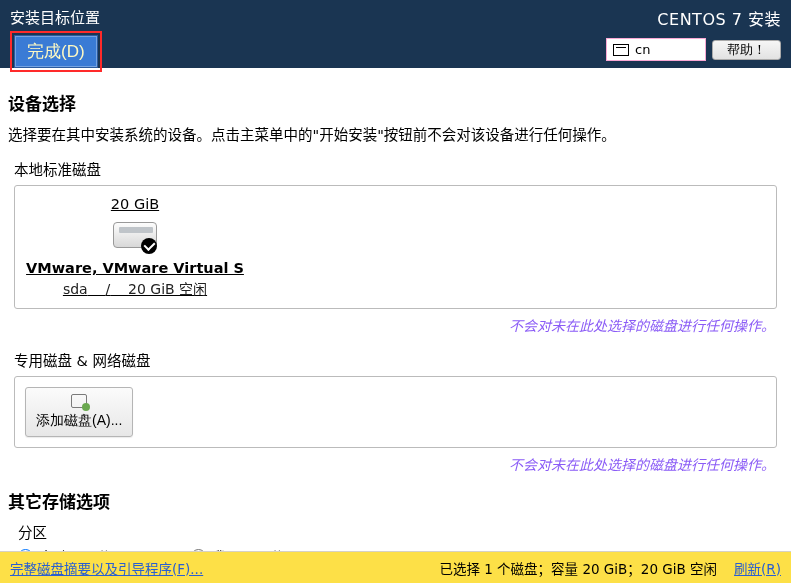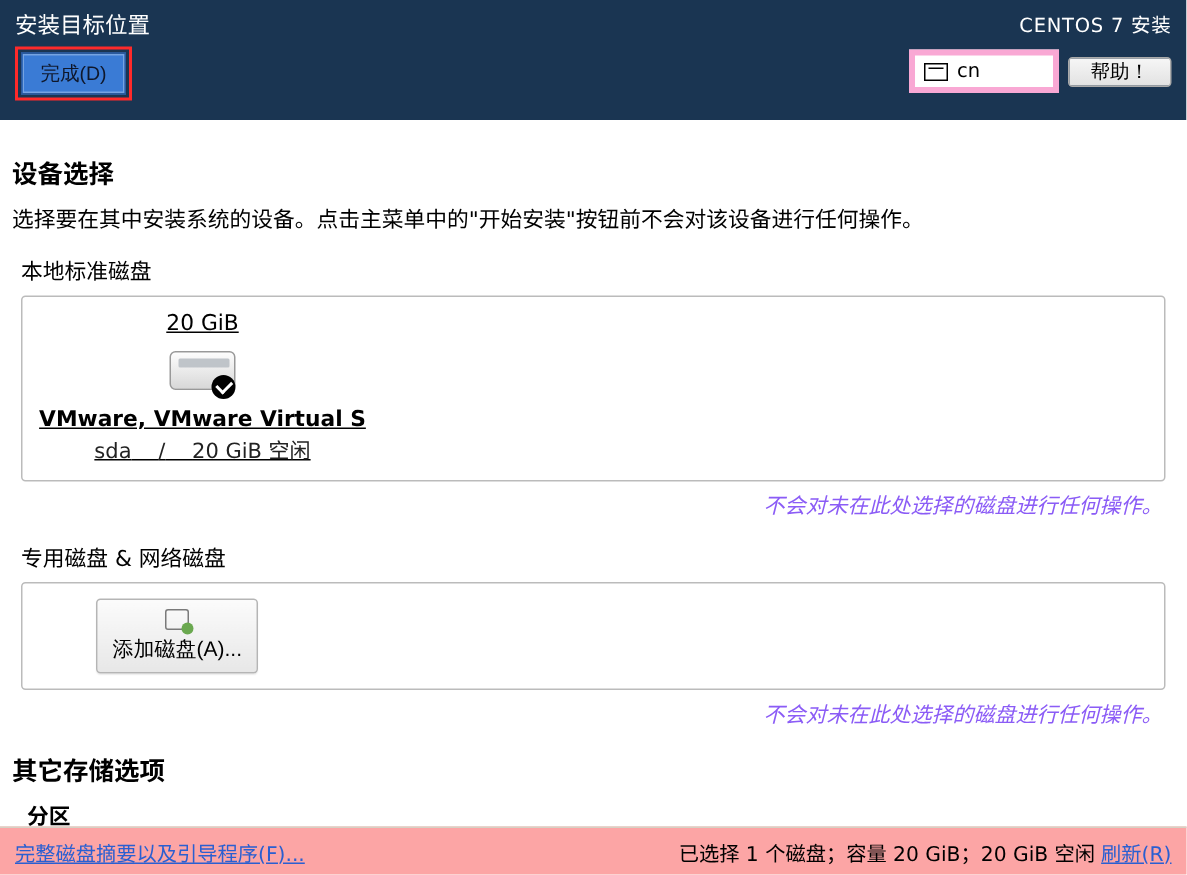--- a/index.html
+++ b/index.html
@@ -1,53 +1,53 @@
 <!DOCTYPE html>
 <html><head>
 <meta charset="utf-8">
 <style>
   * { box-sizing: border-box; margin: 0; padding: 0; }
   html, body { width: 791px; height: 583px; font-family: "DejaVu Sans", "Noto Sans CJK SC", sans-serif; background: #fff; color: #000; overflow: hidden; }
-  .topbar { height: 80px; background: #1a3552; color: #fff; display: flex; justify-content: space-between; padding: 6px 10px 4px 10px; }
+  .topbar { height: 68px; background: #1a3552; color: #fff; display: flex; justify-content: space-between; padding: 6px 10px 4px 10px; }
   .top-left { display: flex; flex-direction: column; gap: 4px; }
   .page-title { font-size: 15px; font-weight: 400; }
   .done-wrap { border: 2px solid #ff2a2a; display: inline-block; padding: 2px; width: fit-content; }
-  .done-btn { background: #3a7bd5; color: #0f172a; border: 1px solid #2a5a9e; padding: 4px 12px; font-size: 13px; cursor: pointer; box-shadow: inset 0 0 0 1px rgba(255,255,255,.3); }
+  .done-btn { background: #3a7bd5; color: #fef9c3; border: 1px solid #2a5a9e; padding: 4px 12px; font-size: 17px; cursor: pointer; box-shadow: inset 0 0 0 1px rgba(255,255,255,.3); }
   .top-right { display: flex; flex-direction: column; align-items: flex-end; gap: 8px; }
-  .product { font-size: 13px; letter-spacing: .5px; }
+  .product { font-size: 16px; letter-spacing: .5px; }
   .tr-row { display: flex; gap: 6px; align-items: center; }
-  .lang-box { background: #fff; color: #000; border: 4px solid #f9a8d4; padding: 3px 6px; display: flex; align-items: center; gap: 6px; font-size: 13px; min-width: 100px; }
+  .lang-box { background: #fff; color: #000; border: 1px solid #f9a8d4; padding: 3px 6px; display: flex; align-items: center; gap: 6px; font-size: 13px; min-width: 100px; }
   .kbd-icon { width: 16px; height: 12px; border: 1px solid #000; display: inline-block; position: relative; }
   .kbd-icon::before { content:""; position:absolute; inset:2px; border-top:1px solid #000; }
   .help-btn { background: linear-gradient(#f6f6f6,#e2e2e2); border: 1px solid #aaa; padding: 0 14px; font-size: 13px; border-radius: 3px; cursor: pointer; }
   .body { padding: 12px 8px 0 8px; }
   h2.sec { font-size: 17px; font-weight: 700; margin: 10px 0 8px 0; }
   .instr { font-size: 14.5px; margin-bottom: 14px; }
   .subhead { font-size: 14.5px; font-weight: 400; margin: 4px 0 6px 6px; }
   .panel { border: 1px solid #bbb; border-radius: 3px; margin: 0 6px; padding: 10px; min-height: 60px; }
   .disk { text-align: center; width: 220px; text-decoration: underline; }
   .disk-size { font-size: 14.5px; margin-bottom: 4px; }
   .disk-icon { width: 48px; height: 38px; margin: 4px auto 6px auto; position: relative; }
   .hdd { width: 44px; height: 26px; background: linear-gradient(#fdfdfd,#d8d8d8); border: 1px solid #999; border-radius: 4px; position: absolute; top: 6px; left: 2px; }
   .hdd::after { content:""; position:absolute; width:34px; height:6px; background:#bfc4c9; top:4px; left:5px; border-radius:1px; }
   .check { width: 16px; height: 16px; background: #000; border-radius: 50%; position: absolute; bottom: 0; right: 2px; display:flex; align-items:center; justify-content:center; }
   .check::after { content:""; width:5px; height:8px; border:solid #fff; border-width:0 2px 2px 0; transform: rotate(45deg); margin-top:-2px; }
   .disk-name { font-size: 14.5px; font-weight: 600; }
   .disk-sub { font-size: 14px; margin-top: 2px; color:#222; }
   .note { text-align: right; font-style: italic; font-size: 14px; color: #8b5cf6; margin: 6px 8px 14px 0; }
-  .add-btn { background: linear-gradient(#fbfbfb,#e7e7e7); border: 1px solid #b5b5b5; border-radius: 3px; padding: 6px 10px; display: inline-flex; flex-direction: column; align-items: center; gap: 4px; font-size: 14px; cursor: pointer; box-shadow: 0 1px 1px rgba(0,0,0,.08); margin-left: 39px; }
+  .add-btn { background: linear-gradient(#fbfbfb,#e7e7e7); border: 1px solid #b5b5b5; border-radius: 3px; padding: 6px 10px; display: inline-flex; flex-direction: column; align-items: center; gap: 4px; font-size: 14px; cursor: pointer; box-shadow: 0 1px 1px rgba(0,0,0,.08); }
   .add-icon { width: 16px; height: 14px; border: 1px solid #7a7a7a; border-radius: 2px; position: relative; }
   .add-icon::after { content:""; position:absolute; right:-4px; bottom:-4px; width:8px; height:8px; background:#6aa84f; border-radius:50%; }
   .opts { margin: 4px 0 0 10px; font-size: 14.5px; }
   .optrow { display: flex; align-items: center; gap: 6px; margin: 4px 0; }
   .optrow.inline { display: inline-flex; margin-right: 24px; }
   input[type=radio], input[type=checkbox] { width: 15px; height: 15px; }
-  .footer { position: absolute; bottom: 0; left: 0; right: 0; height: 32px; background: #fca5a5; border-top: 1px solid #d6d1c4; display: flex; align-items: center; justify-content: space-between; padding: 0 10px; font-size: 13.5px; }
+  .footer { position: absolute; bottom: 0; left: 0; right: 0; height: 32px; background: #fde047; border-top: 1px solid #d6d1c4; display: flex; align-items: center; justify-content: space-between; padding: 0 10px; font-size: 13.5px; }
   .link { color: #2a5fd1; text-decoration: underline; cursor: pointer; }
-  .footer-right { display: flex; align-items: center; gap: 4px; }
+  .footer-right { display: flex; align-items: center; gap: 17px; }
 </style>
 </head>
 <body>
 
 <div class="topbar">
   <div class="top-left">
     <div class="page-title">安装目标位置</div>
     <div class="done-wrap">
       <button class="done-btn">完成(D)</button>
     </div>
@@ -90,21 +90,21 @@
   <div class="panel">
     <button class="add-btn">
       <span class="add-icon"></span>
       <span>添加磁盘(A)...</span>
     </button>
   </div>
   <div class="note">不会对未在此处选择的磁盘进行任何操作。</div>
 
   <h2 class="sec">其它存储选项</h2>
   <div class="opts">
-    <div style="font-weight:700;">分区</div>
+    <div style="font-weight:400;">分区</div>
     <div>
       <label class="optrow inline">
         <input type="radio" name="part" checked="" style="">
         <span>自动配置分区(U)。</span>
       </label>
       <label class="optrow inline">
         <input type="radio" name="part" style="">
         <span>我要配置分区(I)。</span>
       </label>
     </div>

